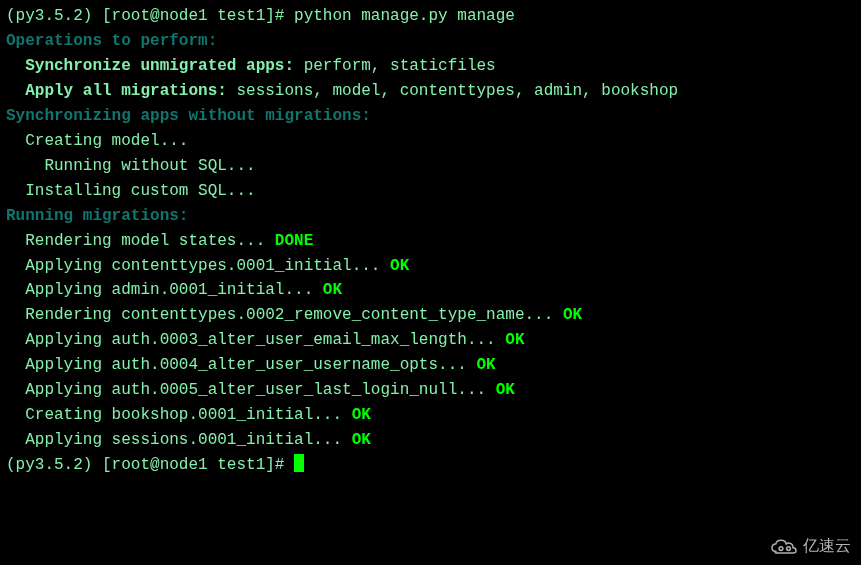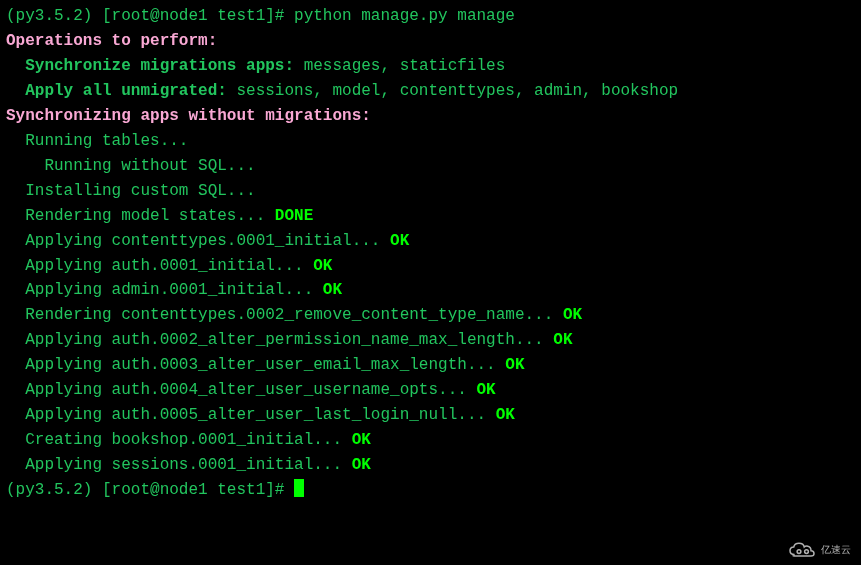--- a/index.html
+++ b/index.html
@@ -16,68 +16,67 @@
       padding: 4px 6px;
       width: 861px;
       height: 565px;
       overflow: hidden;
       position: relative;
       font-weight: 500;
     }
     .line {
       white-space: pre;
     }
-    .white { color: #22c55e; }
-    .cyan { color: #f9a8d4; }
+    .white { color: #86efac; }
+    .cyan { color: #0f766e; }
     .green { color: #00ff00; }
     .bold { font-weight: bold; }
     .cursor {
       display: inline-block;
       width: 10px;
       height: 18px;
       background-color: #00ff00;
       vertical-align: text-bottom;
       margin-bottom: 2px;
     }
     .watermark {
       position: absolute;
       right: 10px;
       bottom: 6px;
       color: #d0d0d0;
       font-family: sans-serif;
-      font-size: 10px;
+      font-size: 16px;
       display: flex;
       align-items: center;
       gap: 4px;
       opacity: 0.85;
     }
     .watermark svg {
       width: 30px;
       height: 18px;
     }
   </style>
 </head>
 <body>
 
 <div>
   <div class="line"><span class="white">(py3.5.2) </span><span class="white">[root@node1 test1]# </span><span class="white">python manage.py manage</span></div>
   <div class="line cyan bold">Operations to perform:</div>
-  <div class="line"><span class="white bold">  Synchronize migrations apps: </span><span class="white">messages, staticfiles</span></div>
-  <div class="line"><span class="white bold">  Apply all unmigrated: </span><span class="white">sessions, model, contenttypes, admin, bookshop</span></div>
+  <div class="line"><span class="white bold">  Synchronize unmigrated apps: </span><span class="white">perform, staticfiles</span></div>
+  <div class="line"><span class="white bold">  Apply all migrations: </span><span class="white">sessions, model, contenttypes, admin, bookshop</span></div>
   <div class="line cyan bold">Synchronizing apps without migrations:</div>
-  <div class="line white">  Running tables...</div>
+  <div class="line white">  Creating model...</div>
   <div class="line white">    Running without SQL...</div>
   <div class="line white">  Installing custom SQL...</div>
+  <div class="line cyan bold">Running migrations:</div>
   <div class="line"><span class="white">  Rendering model states... </span><span class="green bold">DONE</span></div>
   <div id="migrations-container">
       <div class="line"><span class="white">  Applying contenttypes.0001_initial... </span><span class="green bold">OK</span></div>
-      <div class="line"><span class="white">  Applying auth.0001_initial... </span><span class="green bold">OK</span></div>
       <div class="line"><span class="white">  Applying admin.0001_initial... </span><span class="green bold">OK</span></div>
       <div class="line"><span class="white">  Rendering contenttypes.0002_remove_content_type_name... </span><span class="green bold">OK</span></div>
-      <div class="line"><span class="white">  Applying auth.0002_alter_permission_name_max_length... </span><span class="green bold">OK</span></div>
       <div class="line"><span class="white">  Applying auth.0003_alter_user_email_max_length... </span><span class="green bold">OK</span></div>
       <div class="line"><span class="white">  Applying auth.0004_alter_user_username_opts... </span><span class="green bold">OK</span></div>
       <div class="line"><span class="white">  Applying auth.0005_alter_user_last_login_null... </span><span class="green bold">OK</span></div>
       <div class="line"><span class="white">  Creating bookshop.0001_initial... </span><span class="green bold">OK</span></div>
       <div class="line"><span class="white">  Applying sessions.0001_initial... </span><span class="green bold">OK</span></div>
     </div>
   <div class="line"><span class="white">(py3.5.2) </span><span class="white">[root@node1 test1]# </span><span class="cursor"></span></div>
 </div>
 
 <div class="watermark">

